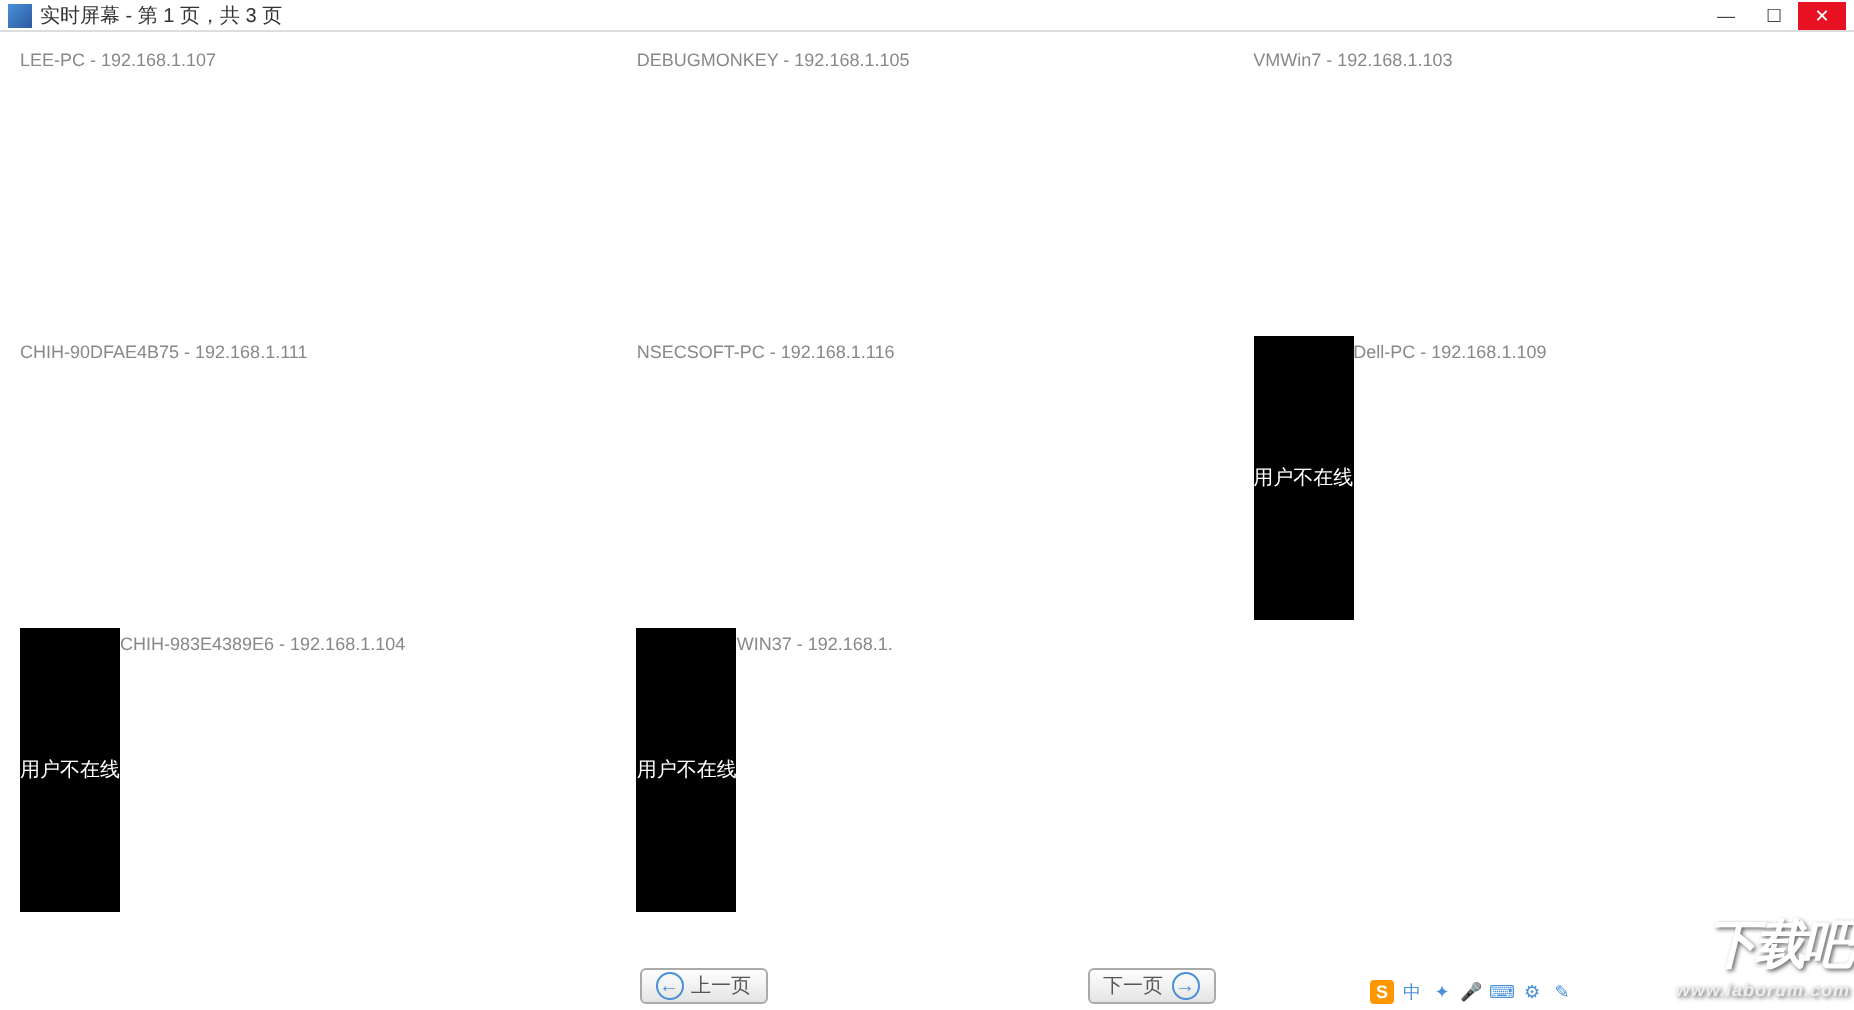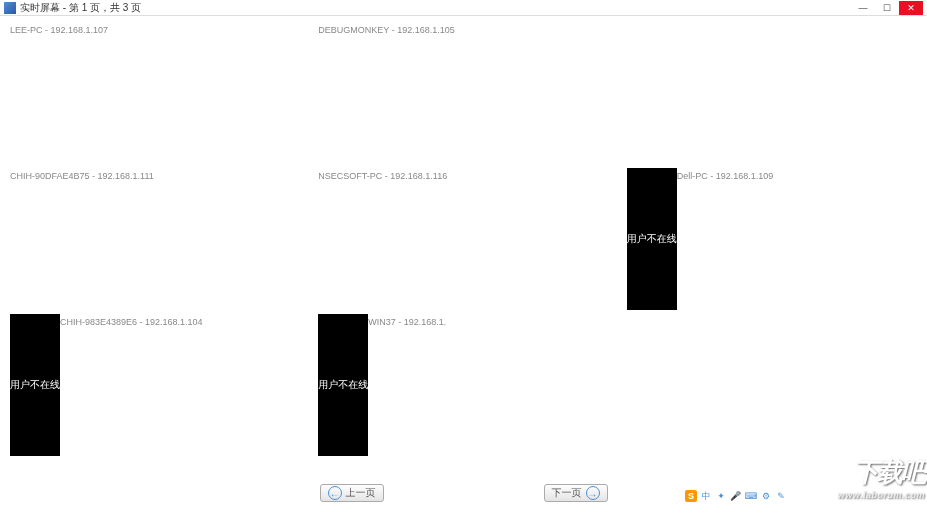--- a/index.html
+++ b/index.html
@@ -149,20 +149,21 @@
     <div class="caption">DEBUGMONKEY - 192.168.1.105</div>
   </div>
 
   <div class="cell">
     <div class="thumb t3">
       <div class="screen">
         <div class="txt">Lorem ipsum dolor sit amet consectetur adipiscing elit sed do eiusmod tempor incididunt ut labore et dolore magna aliqua Ut enim ad minim veniam quis nostrud exercitation ullamco laboris nisi ut aliquip ex ea commodo consequat Duis aute irure dolor in reprehenderit in voluptate velit esse cillum dolore eu fugiat nulla pariatur Excepteur sint occaecat cupidatat non proident sunt in culpa qui officia deserunt mollit anim id est laborum Sed ut perspiciatis unde omnis iste natus error sit voluptatem accusantium doloremque laudantium totam rem aperiam eaque ipsa quae ab illo inventore veritatis et quasi architecto beatae vitae dicta sunt explicabo Nemo enim ipsam voluptatem quia voluptas sit aspernatur aut odit aut fugit sed quia consequuntur magni dolores eos qui ratione voluptatem sequi nesciunt Neque porro quisquam est qui dolorem ipsum quia dolor sit amet consectetur adipisci velit sed quia non numquam eius modi tempora incidunt ut labore et dolore magnam aliquam quaerat voluptatem</div>
         <div class="taskbar"></div>
       </div>
     </div>
+    <div class="caption">VMWin7 - 192.168.1.103</div>
   </div>
 
   <div class="cell">
     <div class="thumb t4">
       <div class="screen">
         <div class="txt">0x00401000 55 8B EC 83 EC 40 53 56 57 8D 7D C0 B9 10 00 00 00 B8 CC CC CC CC F3 AB 0x00401020 C7 45 FC 00 00 00 00 EB 09 8B 45 FC 83 C0 01 89 45 FC 83 7D FC 0A 7D 1E 0x00401040 8B 4D FC 51 68 1C 20 42 00 E8 42 00 00 00 83 C4 08 EB DD 33 C0 5F 5E 5B 0x00401060 83 C4 40 3B EC E8 96 00 00 00 8B E5 5D C3 CC CC CC CC CC CC CC CC CC CC 0x00401080 55 8B EC 83 EC 40 53 56 57 8D 7D C0 B9 10 00 00 00 B8 CC CC CC CC F3 AB 0x004010A0 8B 45 08 50 8B 4D 0C 51 FF 15 00 20 42 00 83 C4 08 5F 5E 5B 83 C4 40 3B 0x004010C0 EC E8 3A 00 00 00 8B E5 5D C3 CC CC CC CC CC CC CC CC CC CC CC CC CC CC 0x004010E0 55 8B EC 83 EC 40 53 56 57 8D 7D C0 B9 10 00 00 00 B8 CC CC CC CC F3 AB 0x00401100 loop continues with more hex dump data rows filling the entire visible area of the screen capture window 0x00401120 more data 0x00401140 more data 0x00401160 more data 0x00401180 more data 0x004011A0 more data 0x004011C0 more data</div>
       </div>
     </div>
     <div class="caption">CHIH-90DFAE4B75 - 192.168.1.111</div>
   </div>

